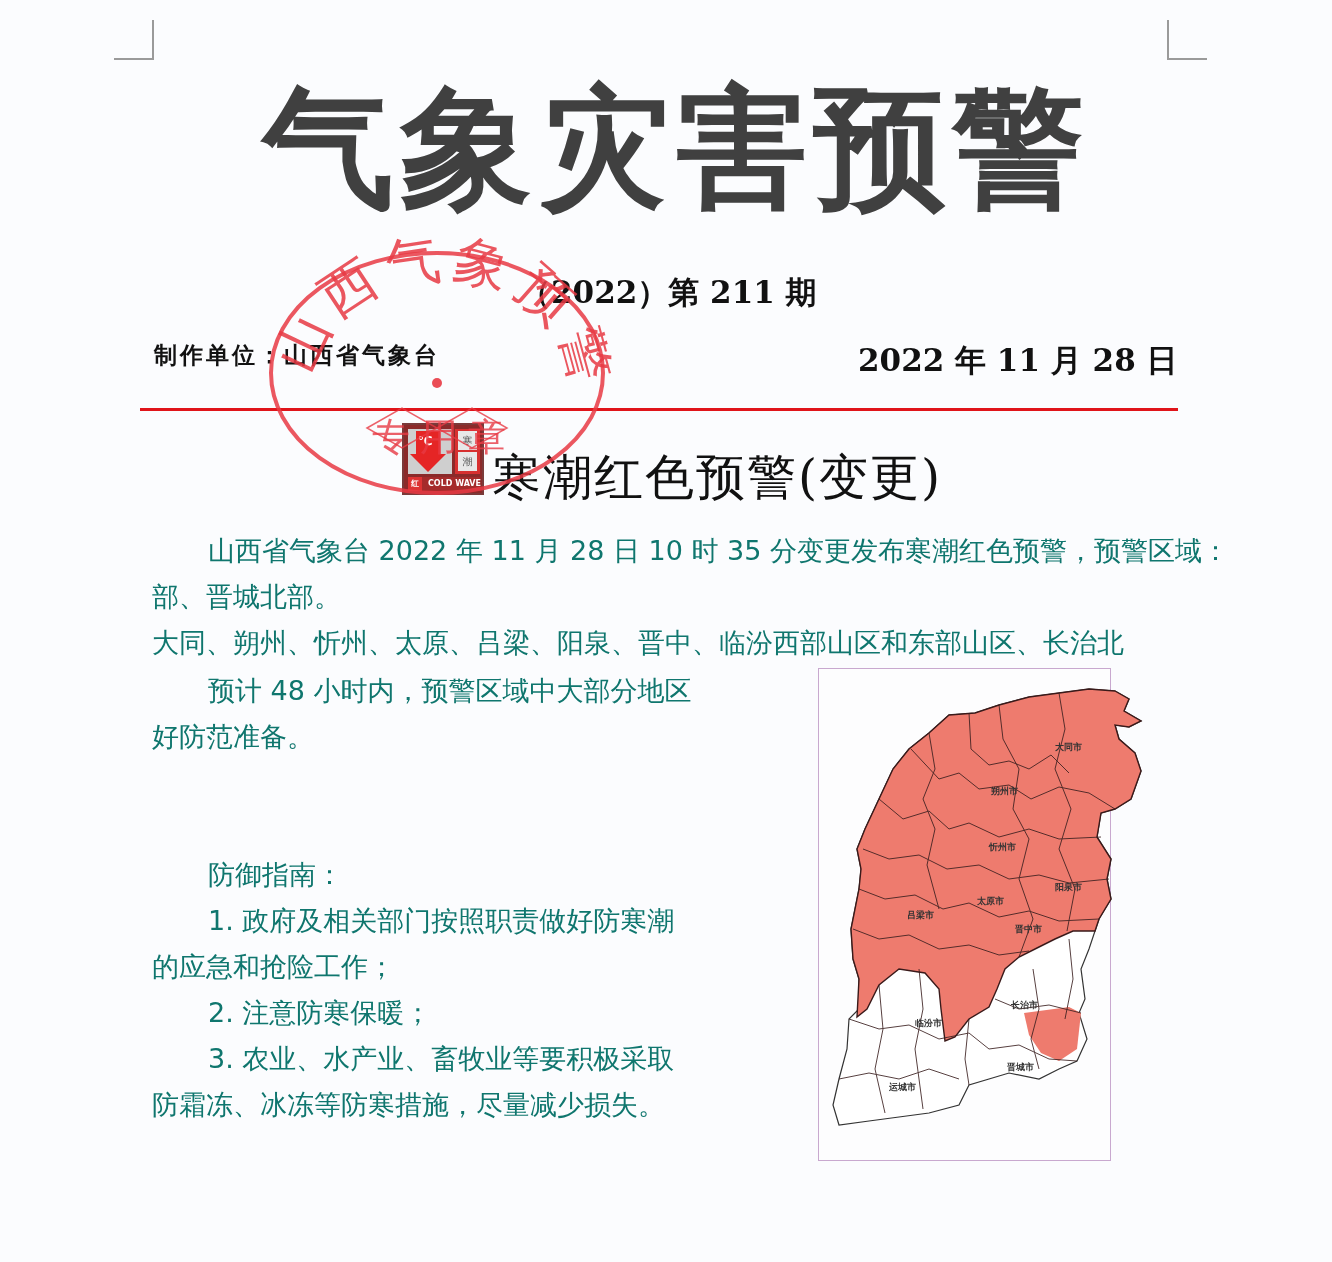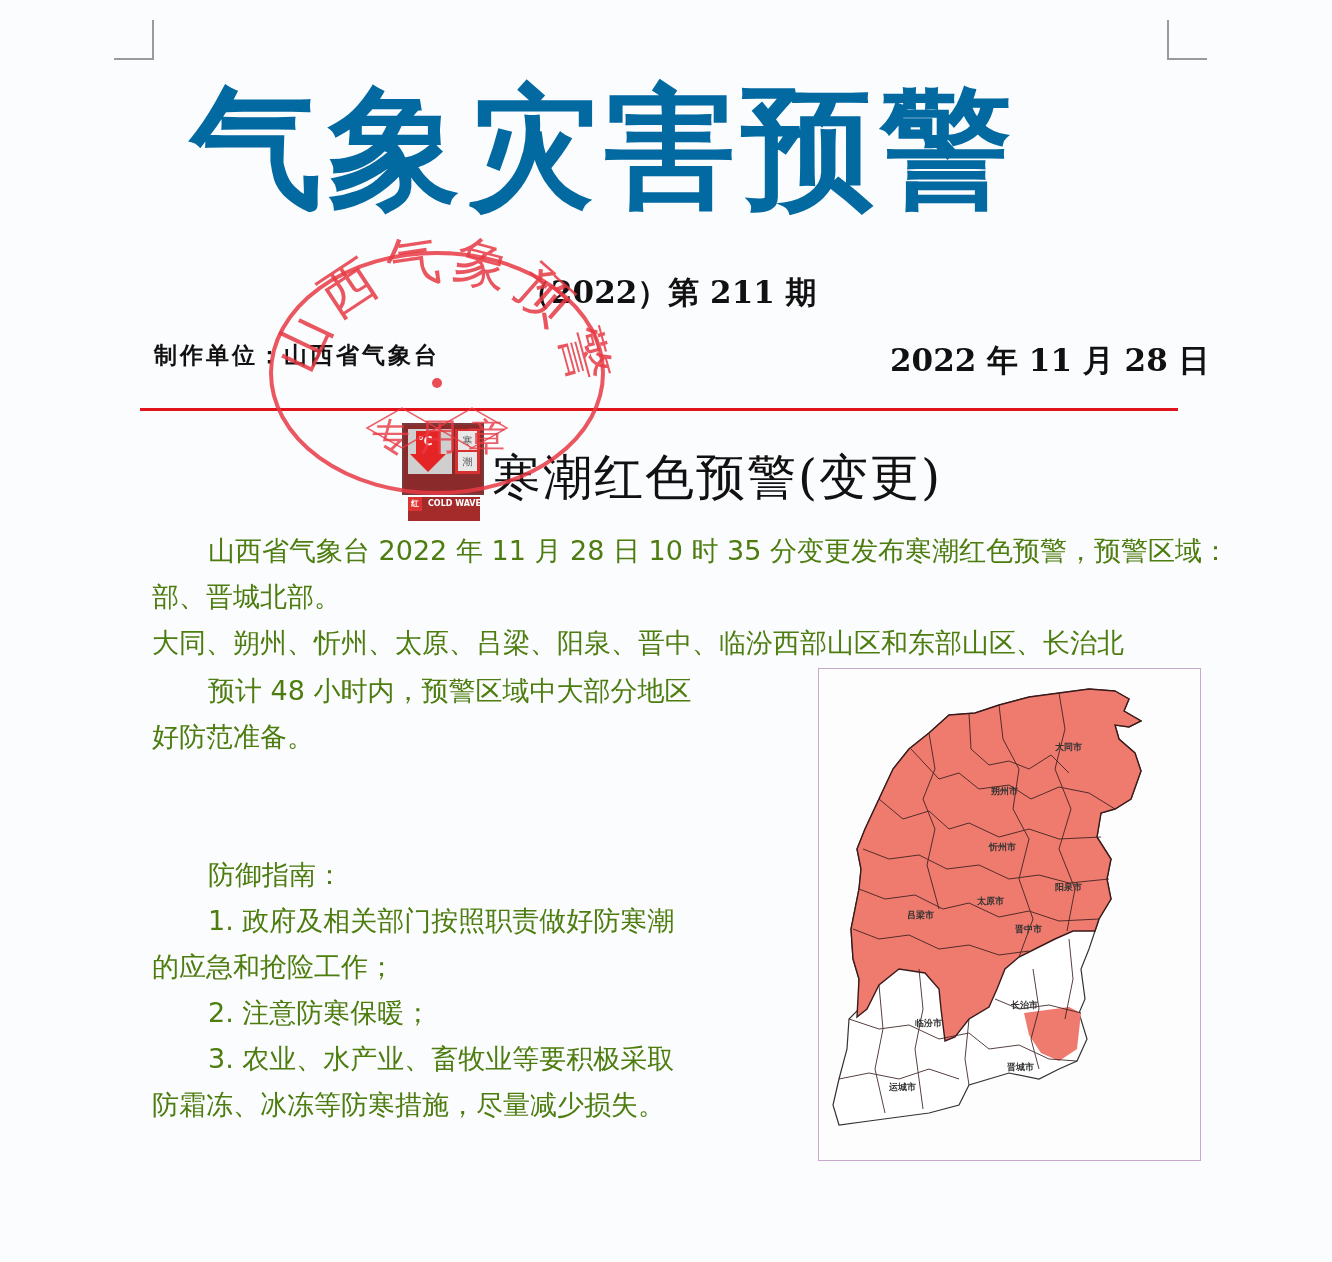--- a/index.html
+++ b/index.html
@@ -10,39 +10,38 @@
     overflow: hidden;
     font-family: "DejaVu Sans", sans-serif;
     color: #111;
   }
   .corner { position: absolute; border-color: #9a9a9a; border-style: solid; width: 38px; height: 38px; }
   .corner.tl { left: 114px; top: 20px; border-width: 0 2px 2px 0; }
   .corner.tr { left: 1167px; top: 20px; border-width: 0 0 2px 2px; }
 
   .masthead {
     position: absolute; left: 190px; top: 68px; width: 900px; height: 160px;
-    color: #0369a1; font-size: 132px; line-height: 160px;
+    color: #404040; font-size: 132px; line-height: 160px;
     font-family: "DejaVu Serif", serif; font-weight: bold;
-    letter-spacing: 6px; text-align: left; white-space: nowrap;
+    letter-spacing: 6px; text-align: right; white-space: nowrap;
   }
   .issue {
     position: absolute; left: 520px; top: 272px;
     font-family: "DejaVu Serif", serif; font-weight: bold; font-size: 31px;
     white-space: nowrap;
   }
   .unit {
     position: absolute; left: 154px; top: 340px;
     font-family: "DejaVu Serif", serif; font-weight: bold; font-size: 23px;
     letter-spacing: 3px; white-space: nowrap;
   }
   .date {
     position: absolute; left: 858px; top: 340px;
     font-family: "DejaVu Serif", serif; font-weight: bold; font-size: 31px;
     white-space: nowrap;
-    margin-left: 32px;
   }
   .rule {
     position: absolute; left: 140px; top: 408px; width: 1038px; height: 3px;
     background: #e0141a;
   }
 
   .badge {
     position: absolute; left: 402px; top: 423px; width: 82px; height: 72px;
     background: #8b2a2a; border: 2px solid #7a3a3a; box-sizing: border-box;
   }
@@ -56,44 +55,44 @@
   }
   .badge .deg { position: absolute; left: 14px; top: 9px; color: #fff; font-size: 12px; font-weight: bold; }
   .badge .top-right {
     position: absolute; left: 51px; top: 4px; width: 25px; height: 45px; background: #d73030;
   }
   .badge .tr-cell {
     position: absolute; left: 54px; width: 19px; height: 19px; background: #e8e8e8;
     color: #555; font-size: 10px; line-height: 19px; text-align: center;
   }
   .badge .bottom {
-    position: absolute; left: 4px; top: 52px; width: 72px; height: 24px; background: #a52b2b;
-    color: #fff; font-size: 8px; font-weight: bold; line-height: 14px; white-space: nowrap; margin-top: 20px;
+    position: absolute; left: 4px; top: 52px; width: 72px; height: 14px; background: #a52b2b;
+    color: #fff; font-size: 8px; font-weight: bold; line-height: 14px; white-space: nowrap;
   }
   .badge .bottom .lvl { display: inline-block; width: 14px; text-align: center; background: #d33; margin-right: 6px; }
 
   .doc-title {
     position: absolute; left: 492px; top: 446px;
     font-family: "DejaVu Serif", serif; font-size: 49px; line-height: 64px;
     letter-spacing: 2px; white-space: nowrap; text-align: right;
   }
 
   .para {
-    position: absolute; font-size: 27px; line-height: 46px; color: #4d7c0f;
+    position: absolute; font-size: 27px; line-height: 46px; color: #0f766e;
     font-family: "DejaVu Sans", sans-serif;
   }
   .para .line { display: block; white-space: nowrap; }
   .indent { padding-left: 56px; }
 
   .p1 { left: 152px; top: 528px; width: 1010px; }
   .p2 { left: 152px; top: 668px; width: 545px; }
   .p3 { left: 152px; top: 852px; width: 545px; }
 
   .map-frame {
-    position: absolute; left: 818px; top: 668px; width: 383px; height: 493px;
+    position: absolute; left: 818px; top: 668px; width: 293px; height: 493px;
     border: 1.5px solid #c8a8cf; box-sizing: border-box; background: #fdfdfe;
   }
   .map-frame svg { position: absolute; left: 0; top: 0; }
   .map-label {
     position: absolute; font-size: 9px; color: #333; font-weight: bold; white-space: nowrap;
   }
 
   .stamp {
     position: absolute; left: 262px; top: 238px; width: 360px; height: 260px;
     pointer-events: none;

